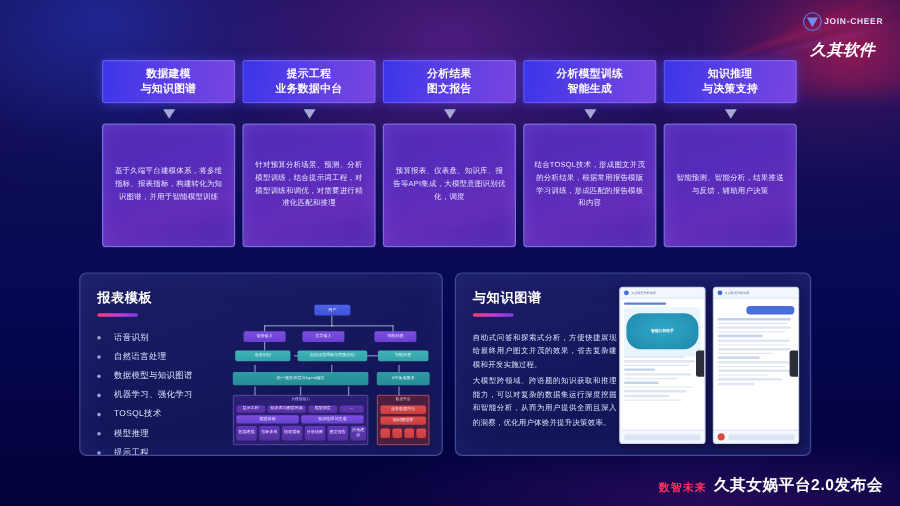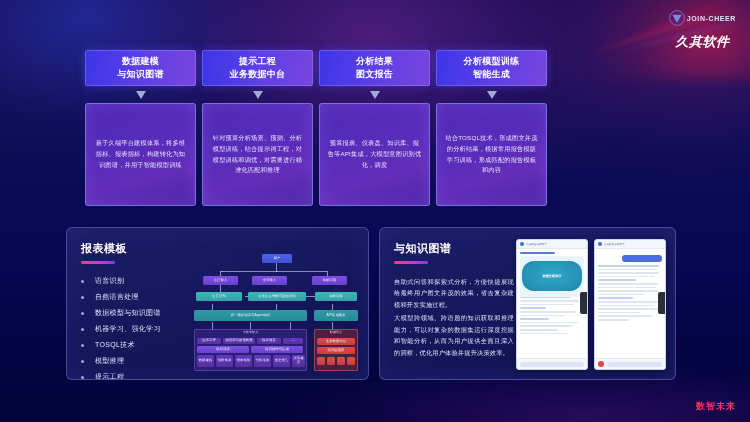--- a/index.html
+++ b/index.html
@@ -238,20 +238,32 @@
         <span>智能生成</span>
       </div>
       <div class="arrow-box">
         <div class="arrow-down"></div>
       </div>
       <div class="flow-body">
         <p>结合TOSQL技术，形成图文并茂的分析结果，根据常用报告模版学习训练，形成匹配的报告模板和内容</p>
       </div>
     </div>
 
+    <div class="flow-col">
+      <div class="flow-head">
+        <span>知识推理</span>
+        <span>与决策支持</span>
+      </div>
+      <div class="arrow-box">
+        <div class="arrow-down"></div>
+      </div>
+      <div class="flow-body">
+        <p>智能预测、智能分析，结果推送与反馈，辅助用户决策</p>
+      </div>
+    </div>
 
   </div>
 
   <div class="lower">
 
     <div class="card card-left">
       <div class="left-inner">
         <div class="card-title">报表模板</div>
         <div class="title-bar"></div>
         <div class="bullets">
@@ -411,15 +423,16 @@
             <div class="ph-pill"></div>
           </div>
         </div>
       </div>
     </div>
 
   </div>
 
   <div class="footer">
     <div class="foot-red">数智未来</div>
+    <div class="foot-main">久其女娲平台2.0发布会</div>
   </div>
 
 </div>
 
 </body></html>

